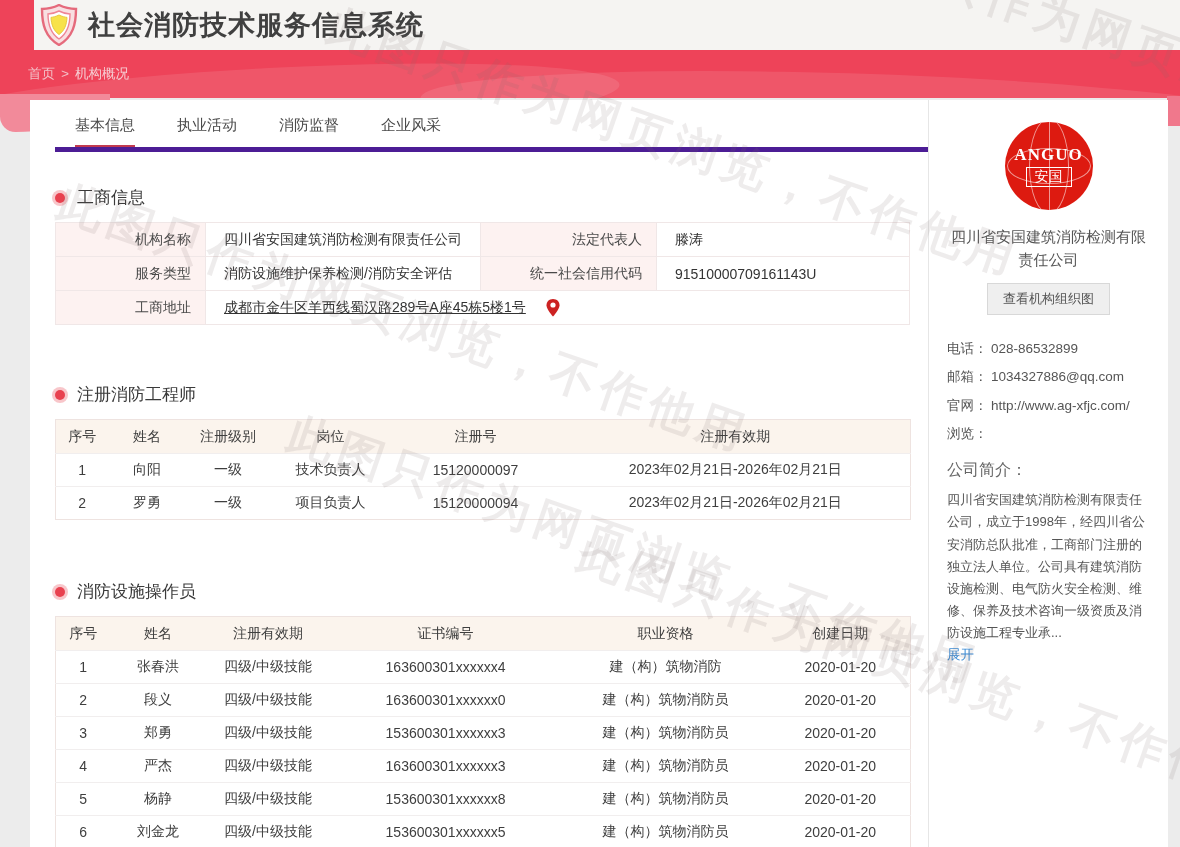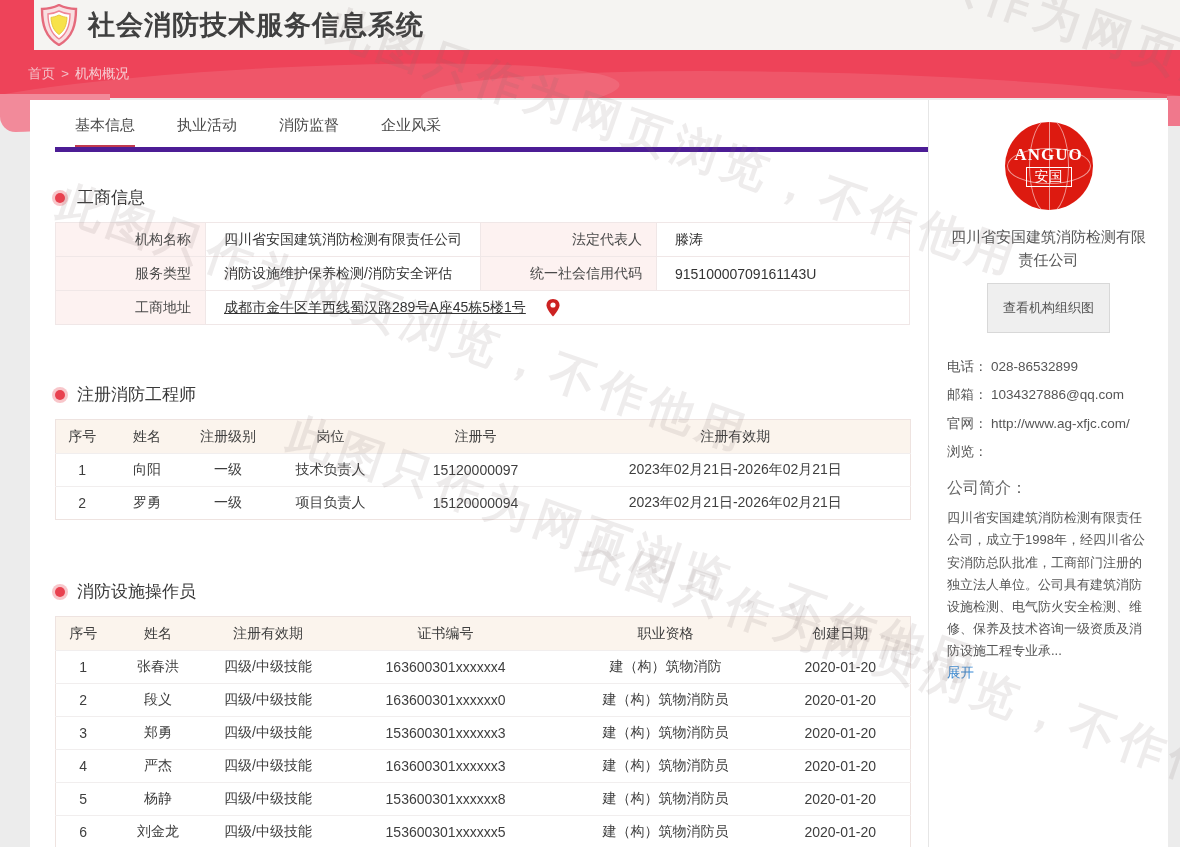--- a/index.html
+++ b/index.html
@@ -69,21 +69,21 @@
     margin:8px auto 0 auto; display:flex; flex-direction:column; align-items:center; justify-content:center; overflow:hidden; }
   .org-logo .arc1,.org-logo .arc2 { position:absolute; top:-4px; bottom:-4px; left:24px; right:24px;
     border:1px solid rgba(255,255,255,0.55); border-radius:50%; }
   .org-logo .arc2 { left:2px; right:2px; top:26px; bottom:26px; }
   .org-logo .meridian { position:absolute; left:50%; top:0; bottom:0; width:1px; background:rgba(255,255,255,0.55); }
   .org-logo .en { font-family:Liberation Serif, serif; color:#fff; font-weight:bold;
     font-size:17px; letter-spacing:1px; z-index:1; }
   .org-logo .zh { margin-top:2px; color:#fff; font-size:14px; border:1px solid #fff; padding:0 8px; z-index:1; }
   .org-name { margin-top:16px; text-align:center; font-size:15px; color:#555; line-height:1.5; }
   .org-btn { display:block; margin:12px auto 0 auto; background:#efefef; border:1px solid #d8d8d8;
-    color:#555; font-size:13px; padding:15px 15px; cursor:pointer; font-family:inherit; }
+    color:#555; font-size:13px; padding:6px 15px; cursor:pointer; font-family:inherit; }
   .contacts { margin-top:20px; font-size:13.5px; color:#555; }
   .contact-line { display:flex; line-height:2.1; }
   .contact-line .cl { flex:0 0 44px; }
   .contact-line .cv { word-break:break-all; }
   .profile-title { margin-top:12px; font-size:16px; color:#666; }
   .profile-text { margin-top:8px; font-size:13px; color:#555; line-height:1.7; }
   .expand-link { color:#3b8cd6; font-size:13.5px; cursor:pointer; display:inline-block; margin-top:2px; }
 
   
   .pin { width:14px; height:18px; display:inline-block; }

